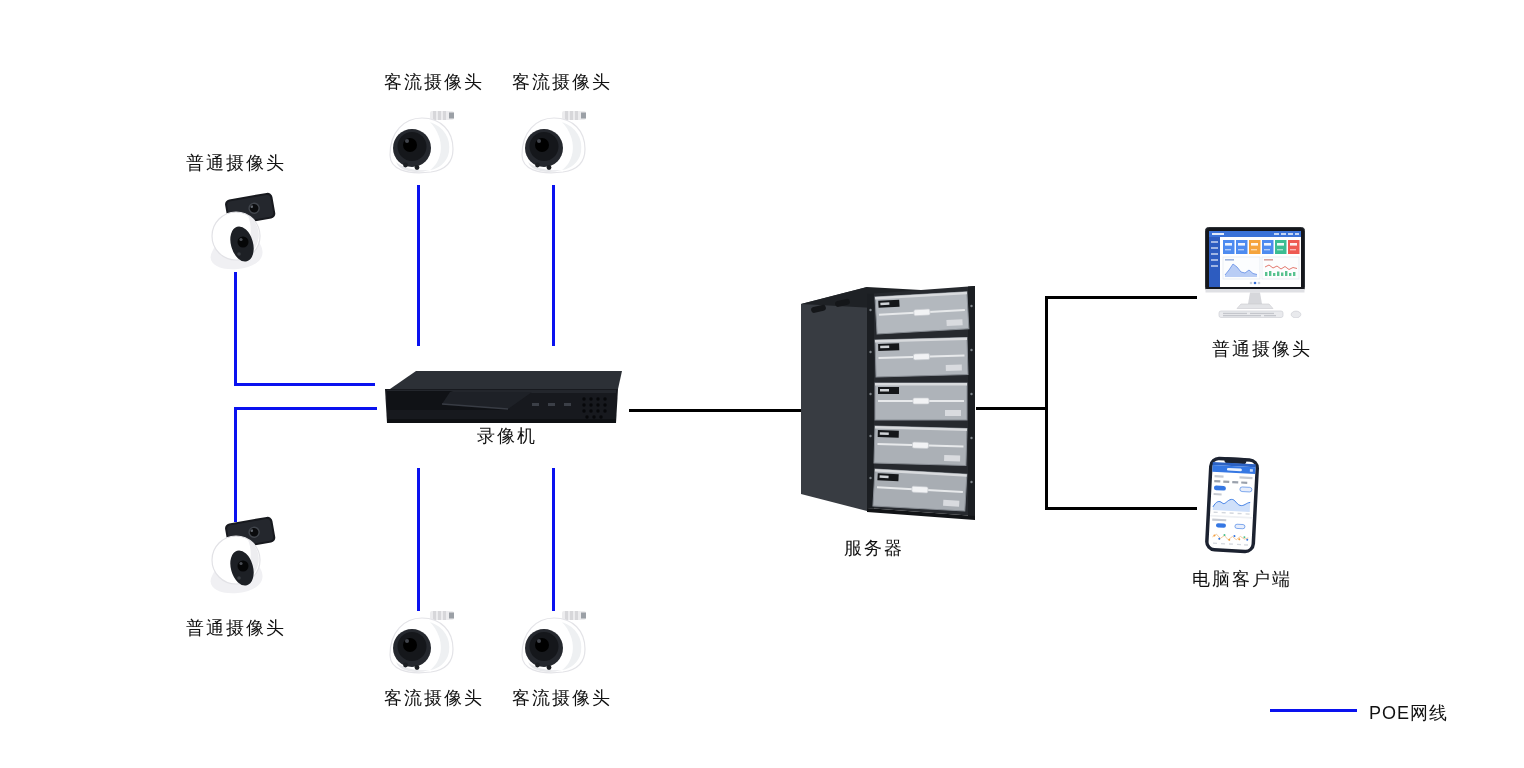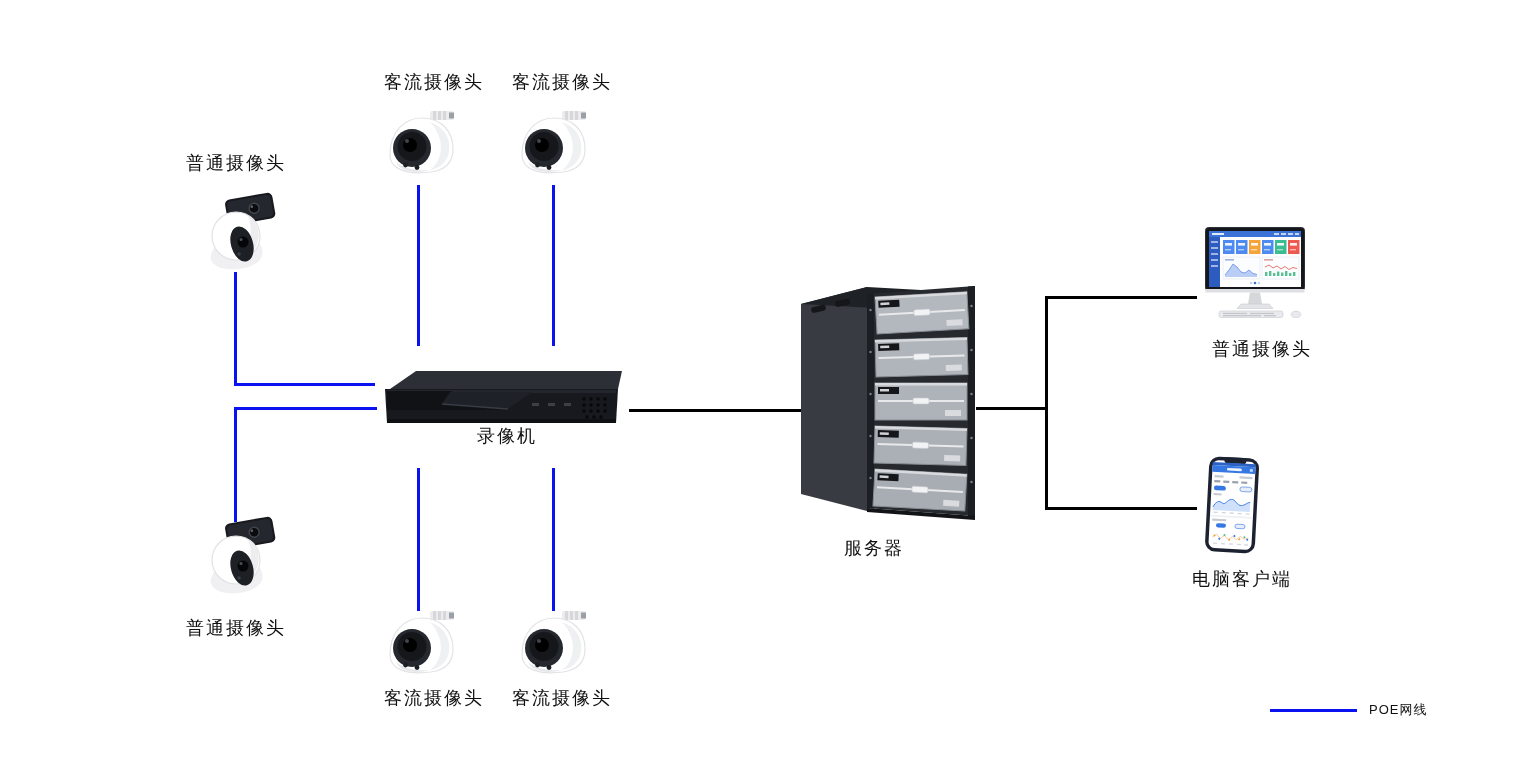--- a/index.html
+++ b/index.html
@@ -20,21 +20,21 @@
     font-size:18px;
     letter-spacing:2px;
     color:var(--label-color,#111);
     white-space:nowrap;
   }
   .poe-line  { position:absolute; background:var(--poe-color,#0a12ef); }
   .net-line  { position:absolute; background:var(--net-color,#000); }
   .device    { position:absolute; }
   .legend-label {
     position:absolute;
-    font-size:13px;
+    font-size:18px;
     letter-spacing:1px;
     color:var(--label-color,#111);
     white-space:nowrap;
   }
 </style>
 </head>
 <body>
 
 <div id="canvas">
 

